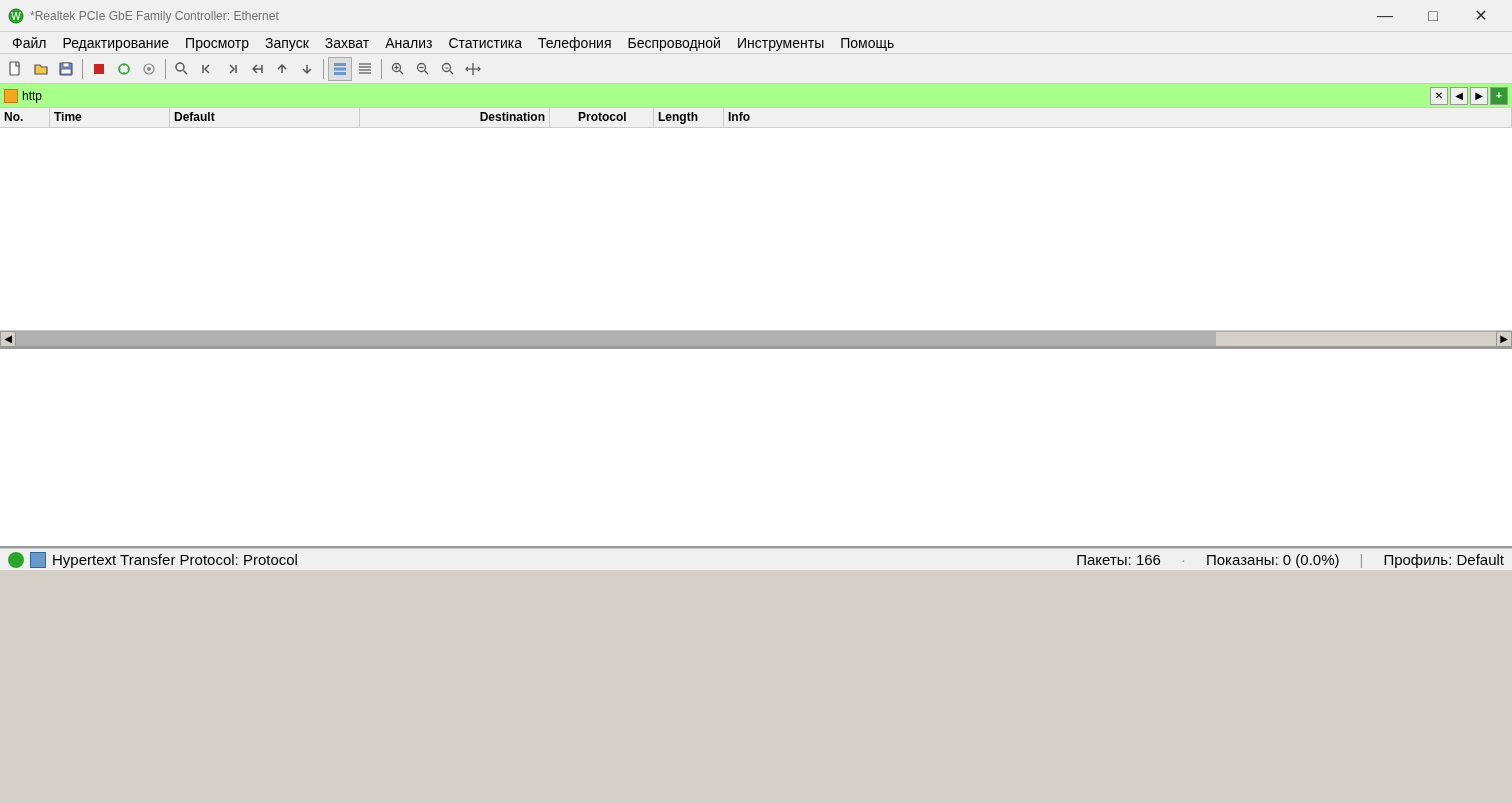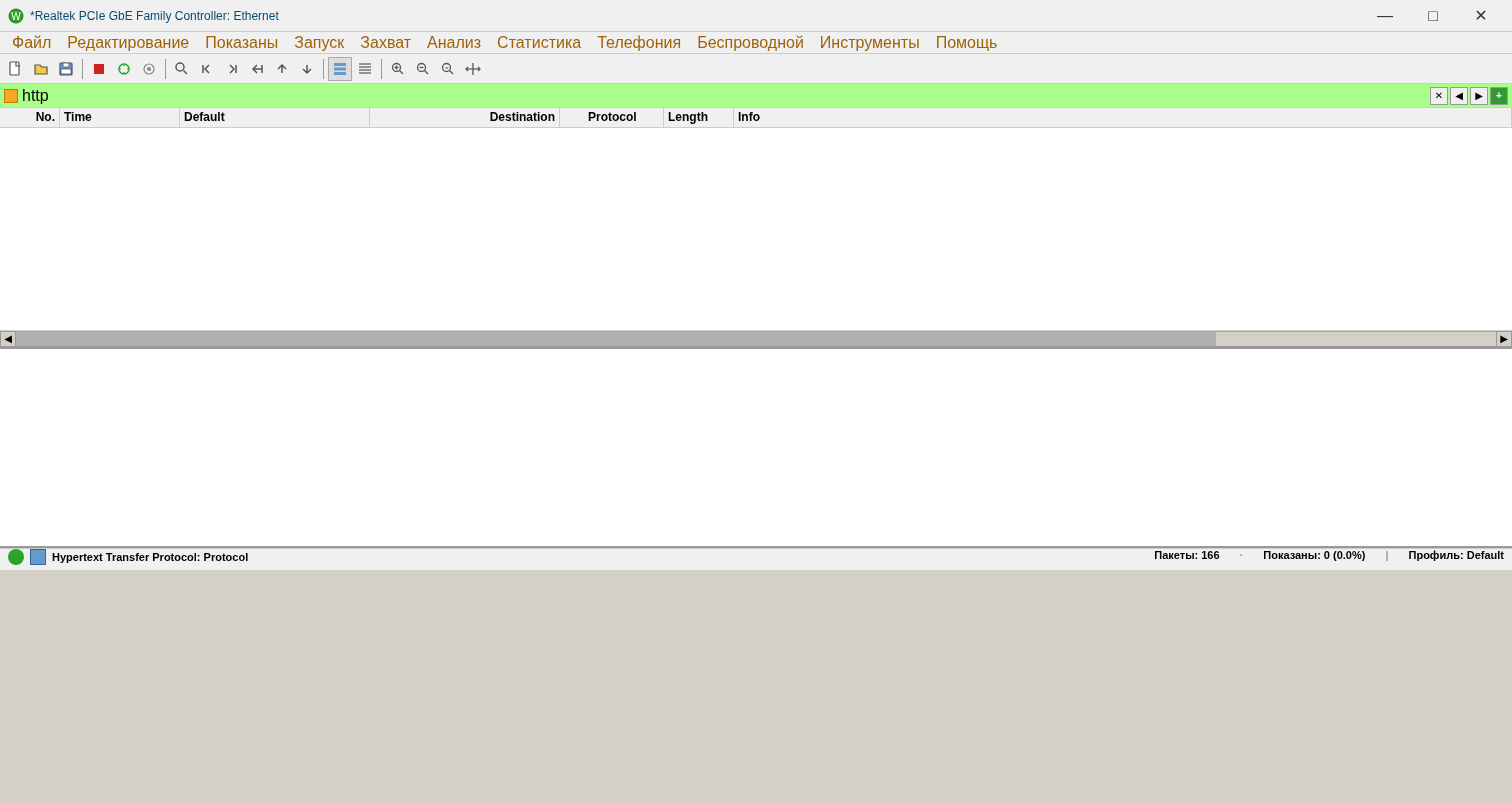--- a/index.html
+++ b/index.html
@@ -26,21 +26,21 @@
     }
     .title-bar-icon {
       width: 16px;
       height: 16px;
       margin-right: 6px;
       flex-shrink: 0;
     }
     .title-bar-title {
       flex: 1;
       font-size: 12px;
-      color: #0c4a6e;
+      color: #737373;
     }
     .title-bar-controls {
       display: flex;
       gap: 2px;
     }
     .title-btn {
       width: 46px;
       height: 30px;
       border: none;
       background: transparent;
@@ -58,22 +58,22 @@
       height: 22px;
       display: flex;
       align-items: center;
       padding: 0 4px;
       border-bottom: 1px solid #ccc;
       flex-shrink: 0;
     }
     .menu-item {
       padding: 2px 8px;
       cursor: pointer;
-      font-size: 16px;
-      color: #a16207;
+      font-size: 14px;
+      color: #000000;
     }
 
     
     .toolbar {
       background: #f0f0f0;
       height: 30px;
       display: flex;
       align-items: center;
       padding: 0 4px;
       border-bottom: 1px solid #ccc;
@@ -117,21 +117,21 @@
       height: 14px;
       background: #f5a623;
       border: 1px solid #d4881a;
       margin-right: 4px;
       flex-shrink: 0;
     }
     .filter-input {
       flex: 1;
       border: none;
       background: transparent;
-      font-size: 16px;
+      font-size: 12px;
       outline: none;
       color: #000;
     }
     .filter-controls {
       display: flex;
       gap: 2px;
       align-items: center;
     }
     .filter-ctrl-btn {
       width: 18px;
@@ -165,21 +165,21 @@
     .col-header {
       padding: 2px 4px;
       font-size: 12px;
       font-weight: bold;
       border-right: 1px solid #ccc;
       white-space: nowrap;
       overflow: hidden;
       cursor: col-resize;
       user-select: none;
     }
-    .col-no { width: 60px; text-align: right; }
+    .col-no { width: 50px; }
     .col-time { width: 120px; }
     .col-source { width: 190px; }
     .col-dest { width: 190px; text-align: right; }
     .col-proto { width: 80px; margin-left: 24px; }
     .col-length { width: 70px; }
     .col-info { flex: 1; }
 
     .packet-list-body {
       flex: 1;
       overflow-y: auto;
@@ -250,27 +250,26 @@
       flex-shrink: 0;
       border-top: 1px solid #999;
       background: #fff;
     }
 
     
     .status-bar {
       background: #f0f0f0;
       height: 22px;
       display: flex;
-      align-items: flex-start;
+      align-items: center;
       padding: 0 8px;
       border-top: 1px solid #ccc;
-      font-size: 11px;
+      font-size: 15px;
       flex-shrink: 0;
       color: #000;
-      font-weight: bold;
     }
     .status-left {
       display: flex;
       align-items: center;
       gap: 6px;
     }
     .status-icon-green {
       width: 16px;
       height: 16px;
       background: #2aa52a;
@@ -318,21 +317,21 @@
     <div class="title-bar-controls">
       <button class="title-btn">—</button>
       <button class="title-btn">□</button>
       <button class="title-btn close">✕</button>
     </div>
   </div>
 
   <div class="menu-bar">
     <span class="menu-item">Файл</span>
     <span class="menu-item">Редактирование</span>
-    <span class="menu-item">Показаны</span>
+    <span class="menu-item">Просмотр</span>
     <span class="menu-item">Запуск</span>
     <span class="menu-item">Захват</span>
     <span class="menu-item">Анализ</span>
     <span class="menu-item">Статистика</span>
     <span class="menu-item">Телефония</span>
     <span class="menu-item">Беспроводной</span>
     <span class="menu-item">Инструменты</span>
     <span class="menu-item">Помощь</span>
   </div>
 

